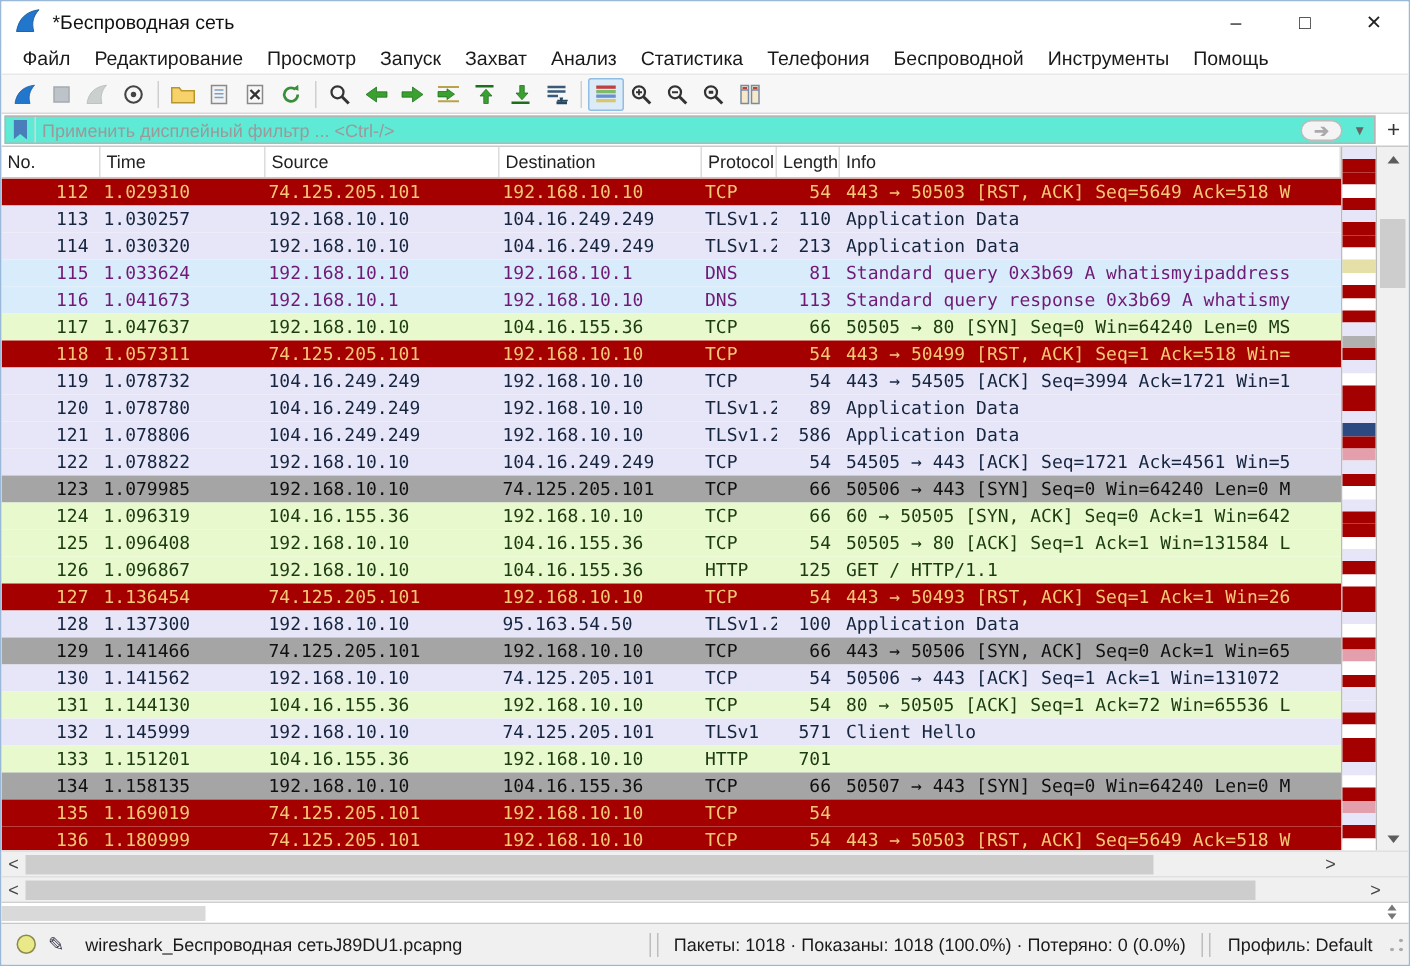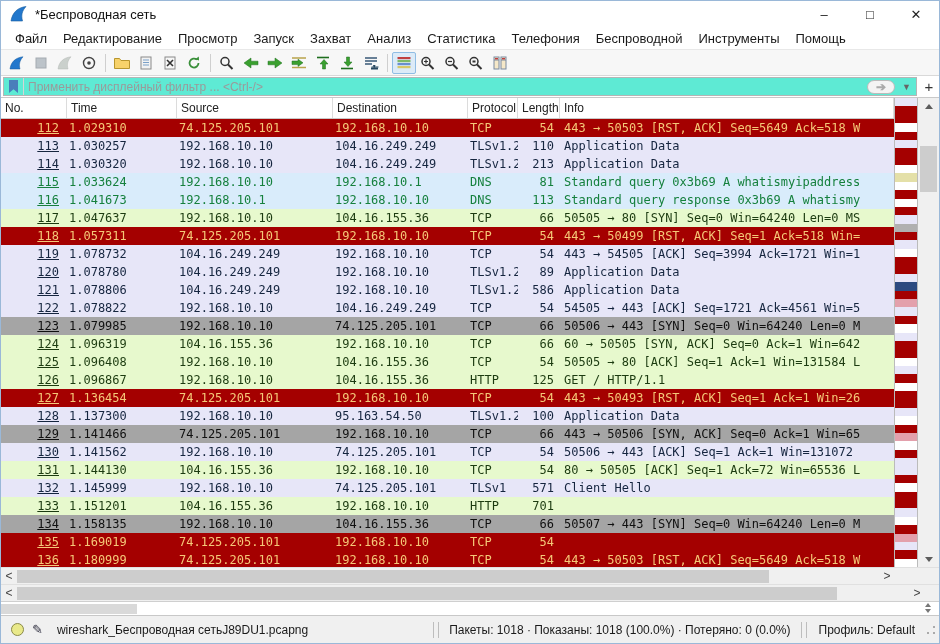--- a/index.html
+++ b/index.html
@@ -40,27 +40,27 @@
 
   
   .table-region { flex:1; display:flex; min-height:0; }
   .table-main { width:894px; display:flex; flex-direction:column; overflow:hidden; }
   .phead, .prow { display:grid; grid-template-columns:66px 110px 156px 135px 50px 42px minmax(0,1fr); }
   .phead { height:21px; background:#fff; border-bottom:1px solid #c9c9c9; flex:0 0 auto; }
   .phead .hc { font-size:12px; color:#222; display:flex; align-items:center; padding-left:4px; border-right:1px solid #dcdcdc; overflow:hidden; }
   .rows { flex:1; overflow:hidden; }
   .prow { height:18px; font-family:"DejaVu Sans Mono","Liberation Mono",monospace; font-size:12px; line-height:18px; white-space:pre; cursor:default; }
   .prow span { overflow:hidden; }
-  .c-no { text-align:right; padding-right:8px;text-decoration:underline; }
+  .c-no { text-align:right; padding-right:8px; }
   .c-len { text-align:right; padding-right:6px; }
   .c-time,.c-src,.c-dst,.c-proto { padding-left:2px; }
   .c-info { padding-left:4px; }
   .r-bad  { background:#a40000; color:#f5c878; }
   .r-tcp  { background:#e7e6f8; color:#15253f; }
-  .r-dns  { background:#d9ecfb; color:#15803d; }
+  .r-dns  { background:#d9ecfb; color:#701a75; }
   .r-http { background:#e7f9cd; color:#1c3b10; }
   .r-syn  { background:#a5a5a5; color:#101010; }
 
   
   .minimap { width:24px; border-left:1px solid #bbb; border-right:1px solid #bbb; display:flex; flex-direction:column; background:#fff; }
   .minimap .stripe { flex:1; }
 
   
   .vscroll { width:21px; background:#f0f0f0; position:relative; }
   .vs-arrow { position:absolute; left:0; width:100%; height:16px; display:flex; align-items:center; justify-content:center; }

